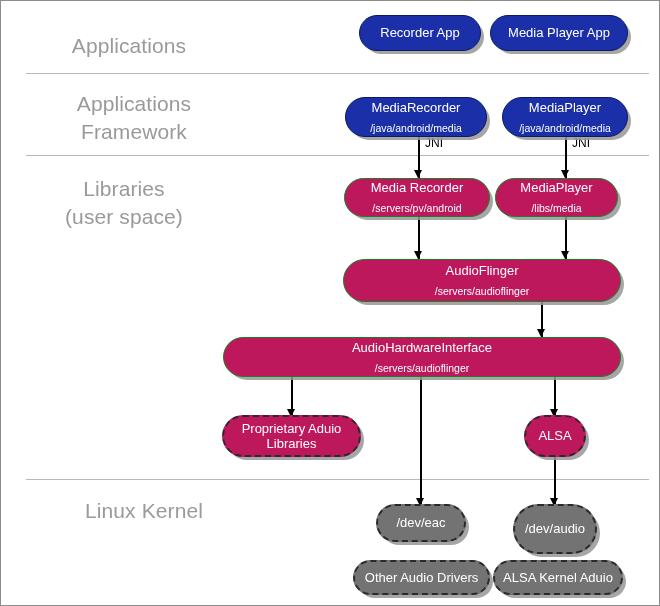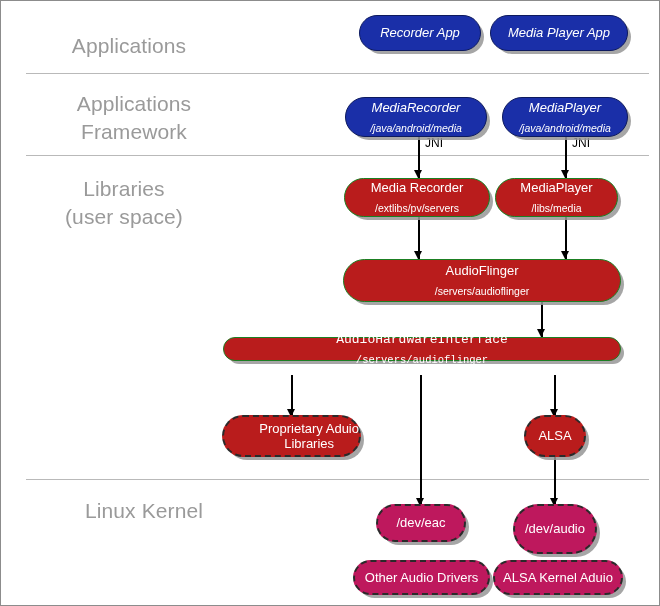--- a/index.html
+++ b/index.html
@@ -57,31 +57,30 @@
     white-space:pre-line;
   }
   .node .t2{
     font-size:10.5px;
     line-height:1.2;
     margin-top:7px;
   }
   .node.blue{
     background:#1a2fa8;
     border:1px solid #0d1a5e;
-    font-style:italic;
   }
   .node.green{
-    background:#b91c1c;
+    background:#be185d;
     border:1px solid #1b7f22;
   }
   .node.green.dashed{
     border:2px dashed #2a2a2a;
   }
   .node.red{
-    background:#be185d;
+    background:#737373;
     border:2px dashed #2a2a2a;
   }
 
   
   .conn{
     position:absolute;
     background:#000000;
     width:1.6px;
     z-index:2;
   }
@@ -161,39 +160,39 @@
     <div class="t2">/java/android/media</div>
   </div>
 
   <div class="node blue" style="left:501px;top:96px;width:126px;height:40px;">
     <div class="t1">MediaPlayer</div>
     <div class="t2">/java/android/media</div>
   </div>
 
   <div class="node green" style="left:343px;top:177px;width:146px;height:39px;">
     <div class="t1">Media Recorder</div>
-    <div class="t2">/extlibs/pv/servers</div>
+    <div class="t2">/servers/pv/android</div>
   </div>
 
   <div class="node green" style="left:494px;top:177px;width:123px;height:39px;">
     <div class="t1">MediaPlayer</div>
     <div class="t2">/libs/media</div>
   </div>
 
   <div class="node green" style="left:342px;top:258px;width:278px;height:43px;">
     <div class="t1">AudioFlinger</div>
     <div class="t2">/servers/audioflinger</div>
   </div>
 
-  <div class="node green" style="left:222px;top:336px;width:398px;height:24px;font-family:Liberation Mono, monospace;">
+  <div class="node green" style="left:222px;top:336px;width:398px;height:40px;">
     <div class="t1">AudioHardwareInterface</div>
     <div class="t2">/servers/audioflinger</div>
   </div>
 
-  <div class="node green dashed" style="left:221px;top:414px;width:139px;height:42px;align-items:flex-end;">
+  <div class="node green dashed" style="left:221px;top:414px;width:139px;height:42px;">
     <div class="t1">Proprietary Aduio
 Libraries</div>
   </div>
 
   <div class="node green dashed" style="left:523px;top:414px;width:62px;height:42px;">
     <div class="t1">ALSA</div>
   </div>
 
   <div class="node red" style="left:375px;top:503px;width:90px;height:38px;">
     <div class="t1">/dev/eac</div>

